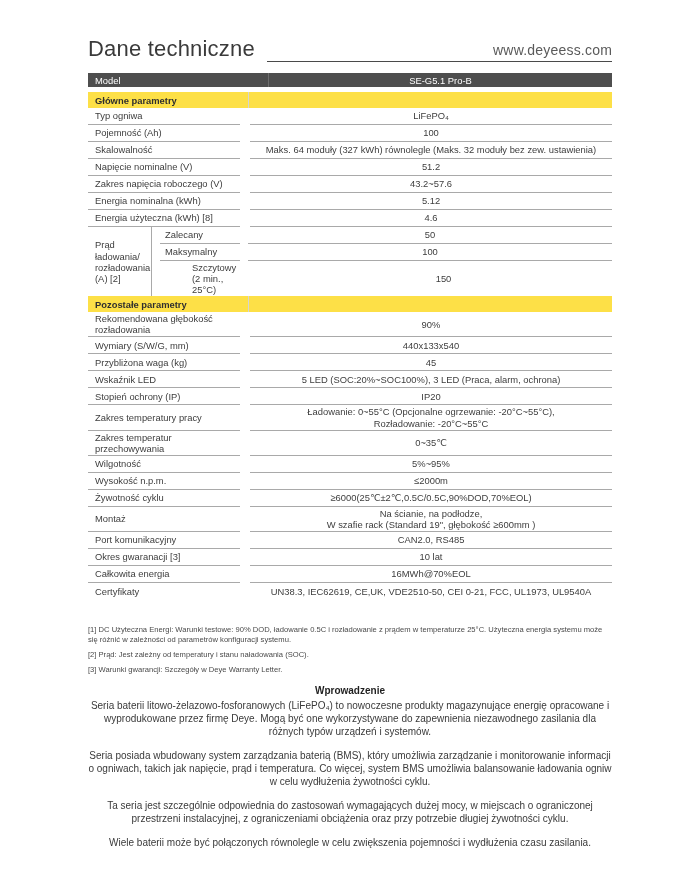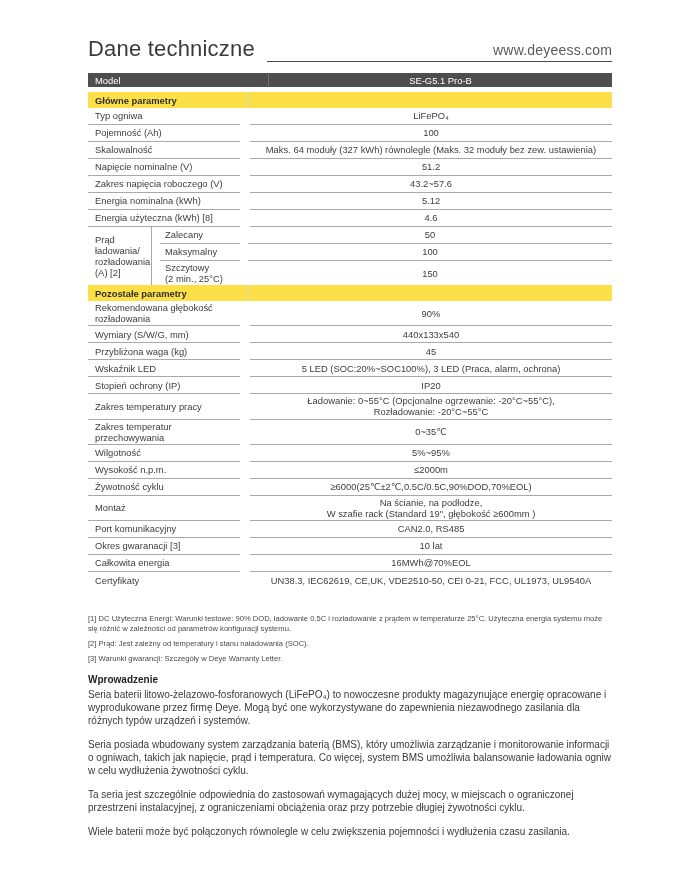--- a/index.html
+++ b/index.html
@@ -26,26 +26,26 @@
   .spec-row{display:grid;grid-template-columns:152px 1fr;column-gap:10px;}
   .cell{border-bottom:1px solid #a9a9a9;display:flex;align-items:center;min-height:17px;
     padding:1px 0;box-sizing:border-box;white-space:pre-line;line-height:1.18;}
   .label{padding-left:7px;}
   .value{justify-content:center;text-align:center;}
   .spec-table > .spec-row:last-child .cell{border-bottom:none;}
   .group-row{display:grid;grid-template-columns:64px 80px 1fr;column-gap:8px;}
   .glabel{grid-row:1 / span 3;border-bottom:none;border-right:1px solid #a9a9a9;
     display:flex;align-items:center;padding-left:7px;white-space:pre-line;line-height:1.18;}
   .sublabel{padding-left:5px;}
-  .group-row .cell:nth-last-child(-n+2){border-bottom:none;}
+  .group-row .cell:nth-last-child(-n+2){border-bottom:none;margin-left:27px;}
   
   .footnotes{margin-top:25px;}
   .footnote{font-size:7.6px;color:#4a4a4a;line-height:1.3;margin-bottom:5px;max-width:524px;}
   
-  .intro{margin-top:11px;}
+  .intro{margin-top:11px;text-align:center;}
   .intro-heading{font-size:10px;font-weight:bold;color:#1f1f1f;margin-bottom:3px;}
   .intro p{font-size:10px;color:#3a3a3a;line-height:1.3;margin:0 0 11px 0;max-width:524px;}
 </style>
 </head>
 <body>
 
 <div class="page">
 
   <div class="doc-header">
     <span class="doc-title">Dane techniczne</span>

